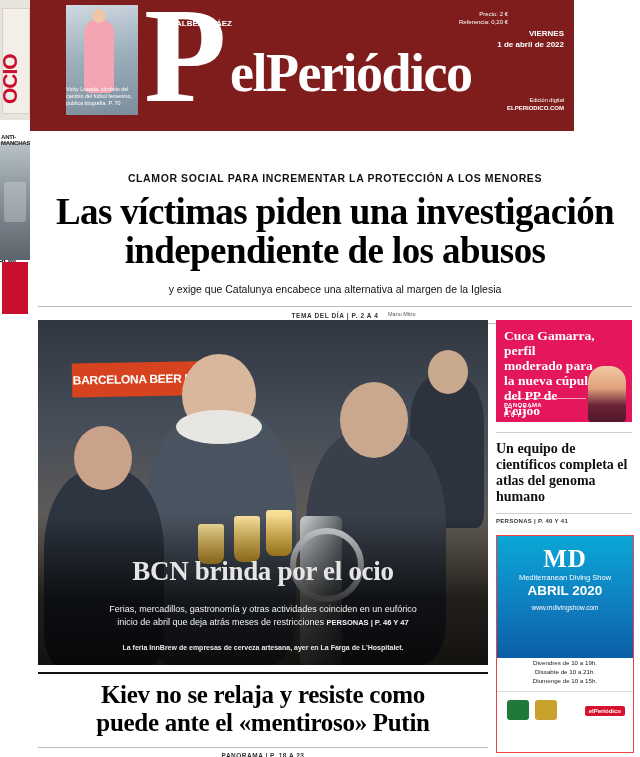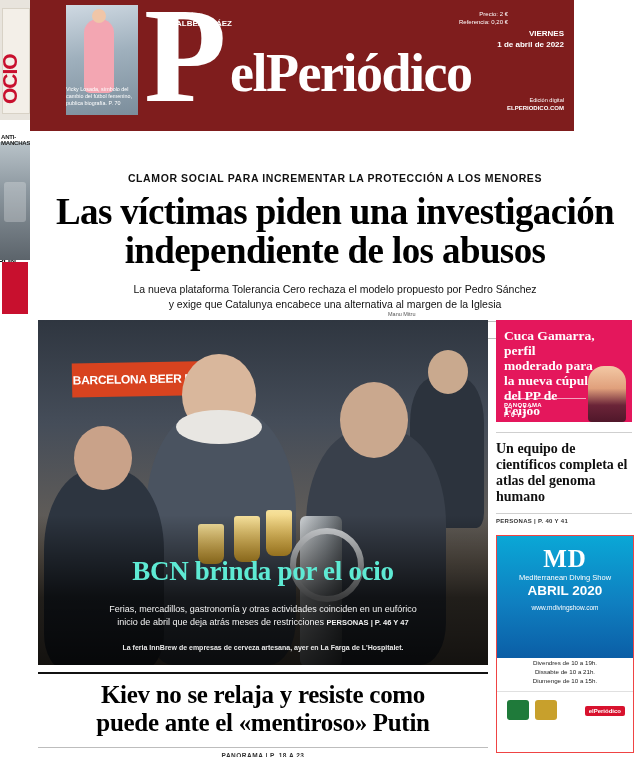--- a/index.html
+++ b/index.html
@@ -384,21 +384,21 @@
     width: 100%; height: 150px;
     background: linear-gradient(180deg, rgba(0,0,0,0) 0%, rgba(0,0,0,0.72) 55%, rgba(0,0,0,0.86) 100%);
   }
   .mp-title {
     position: absolute;
     left: 0; right: 0; bottom: 78px;
     text-align: center;
     font-family: "Liberation Serif", serif;
     font-weight: bold;
     font-size: 27px;
-    color: #5eead4;
+    color: #e5e5e5;
     letter-spacing: -0.3px;
   }
   .mp-deck {
     position: absolute;
     left: 48px; right: 48px; bottom: 36px;
     text-align: center;
     font-size: 9px;
     line-height: 13px;
     color: #f2f2f2;
   }
@@ -647,21 +647,20 @@
     </div>
   </div>
 
   <div class="lead">
     <div class="kicker">CLAMOR SOCIAL PARA INCREMENTAR LA PROTECCIÓN A LOS MENORES</div>
     <div class="headline">
       <div>Las víctimas piden una investigación</div>
       <div>independiente de los abusos</div>
     </div>
     <div class="subhead">
-      <div>La nueva plataforma Tolerancia Cero rechaza el modelo propuesto por Pedro Sánchez</div>
       <div>y exige que Catalunya encabece una alternativa al margen de la Iglesia</div>
     </div>
     <div class="lead-rule"></div>
     <div class="lead-ref">TEMA DEL DÍA | P. 2 A 4</div>
     <div class="lead-rule2"></div>
   </div>
 
   <div class="photo-credit">Manu Mitru</div>
 
   <div class="main-photo">

